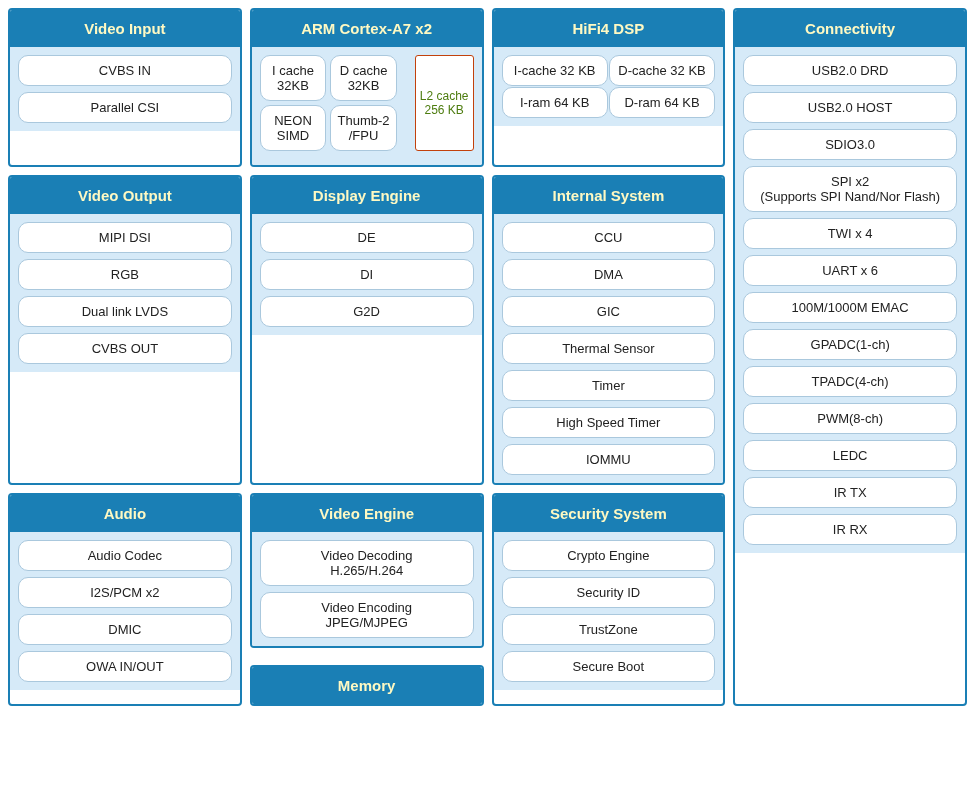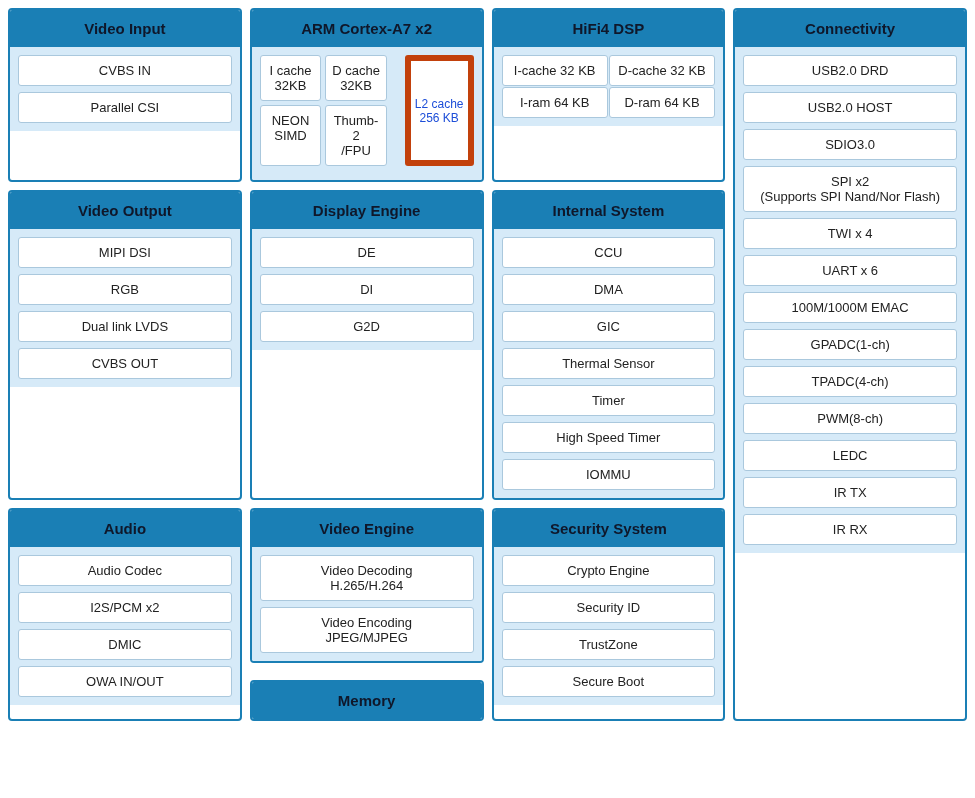--- a/index.html
+++ b/index.html
@@ -17,37 +17,37 @@
       gap: 8px;
       width: 100%;
     }
     .block {
       border: 2px solid #1a7fb5;
       border-radius: 4px;
       overflow: hidden;
     }
     .block-header {
       background: #1a7fb5;
-      color: #0f172a;
+      color: #fef9c3;
       font-size: 15px;
       font-weight: bold;
       text-align: center;
       padding: 10px 6px;
     }
     .block-items {
       display: flex;
       flex-direction: column;
       gap: 6px;
       padding: 8px;
       background: #d6eaf8;
     }
     .item-box {
       background: #fff;
       border: 1px solid #aac8dd;
-      border-radius: 3px;
+      border-radius: 10px;
       text-align: center;
       font-size: 13px;
       color: #222;
       padding: 7px 4px;
     }
     
     .arm-inner {
       background: #d6eaf8;
       padding: 8px;
     }
@@ -57,25 +57,25 @@
       margin-bottom: 6px;
     }
     .arm-cache-group {
       display: grid;
       grid-template-columns: 1fr 1fr;
       gap: 4px;
       flex: 1;
     }
     .arm-l2 {
       background: #fff;
-      border: 6px solid #c2410c;
+      border: 1px solid #c2410c;
       border-radius: 3px;
       text-align: center;
       font-size: 12px;
-      color: #1d4ed8;
+      color: #4d7c0f;
       padding: 4px;
       display: flex;
       align-items: center;
       justify-content: center;
     }
     
     .hifi-grid {
       display: grid;
       grid-template-columns: 1fr 1fr;
       gap: 1px;

